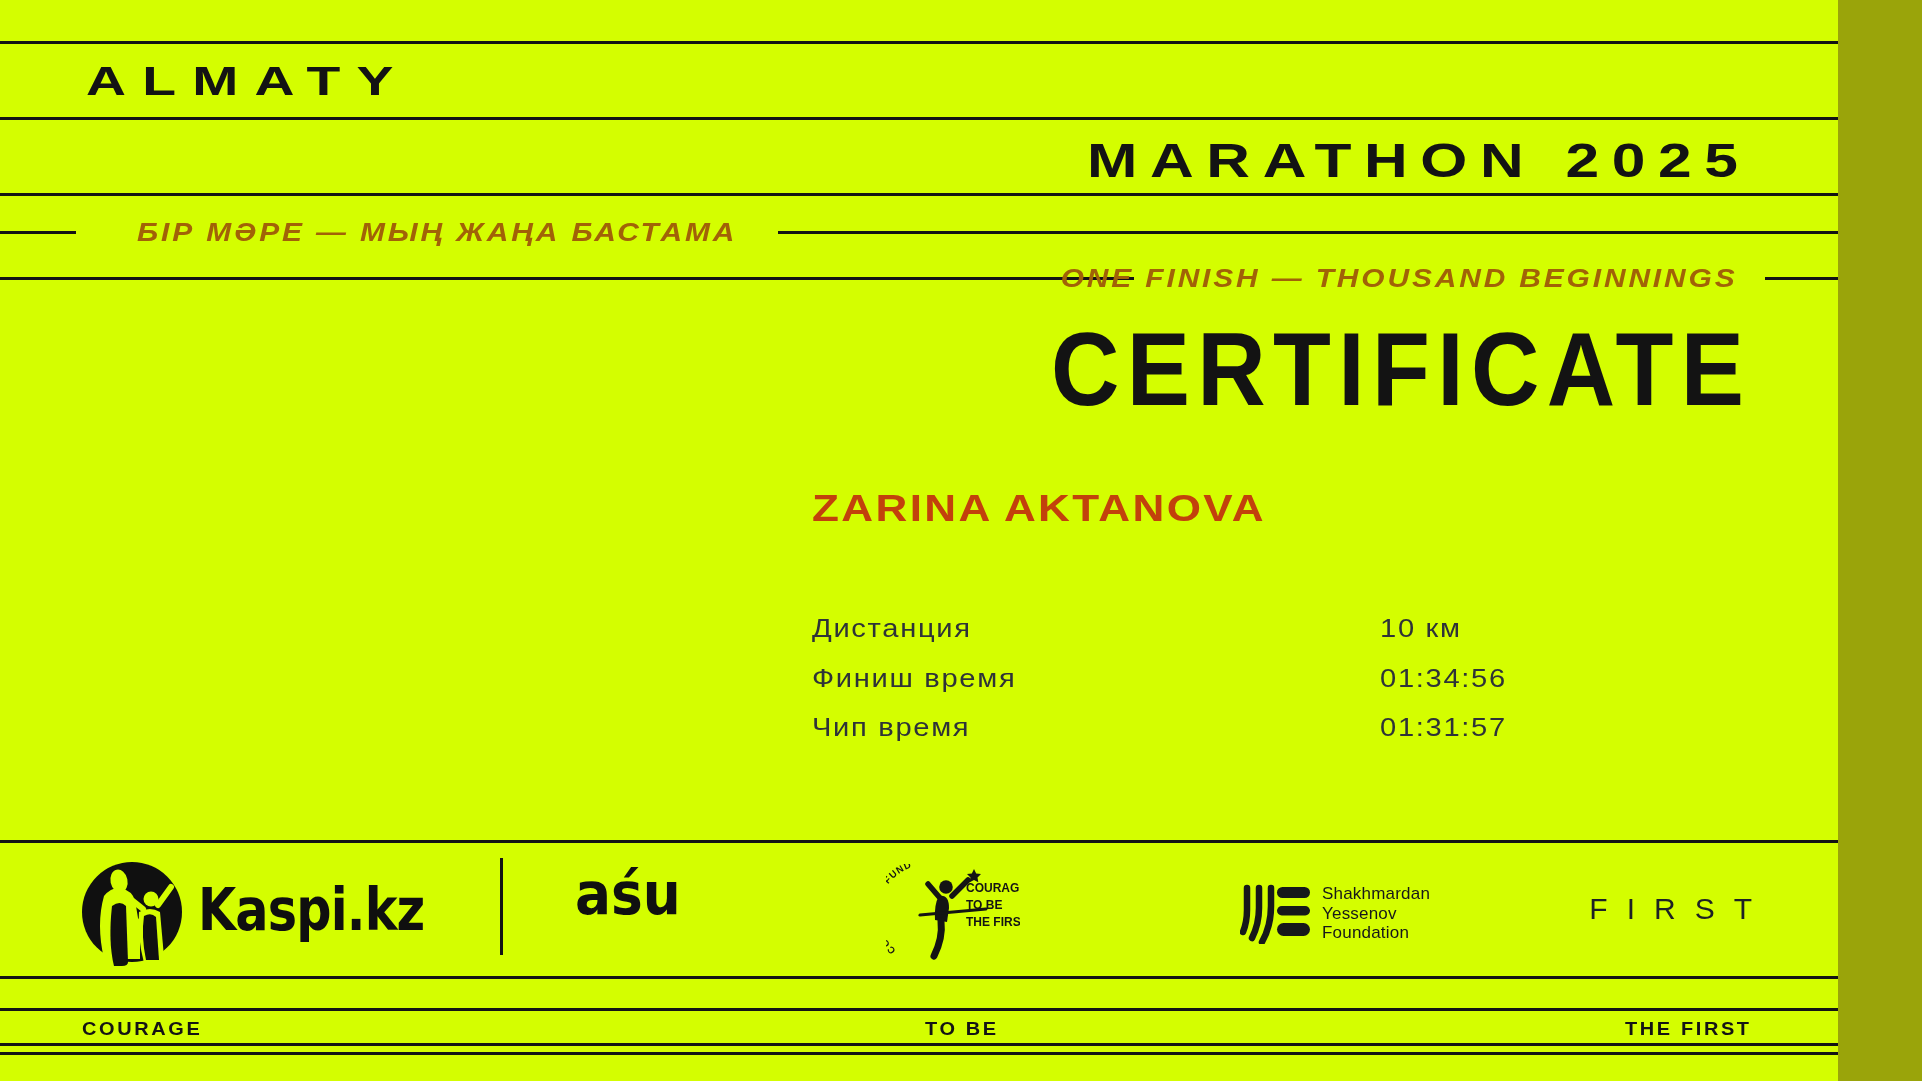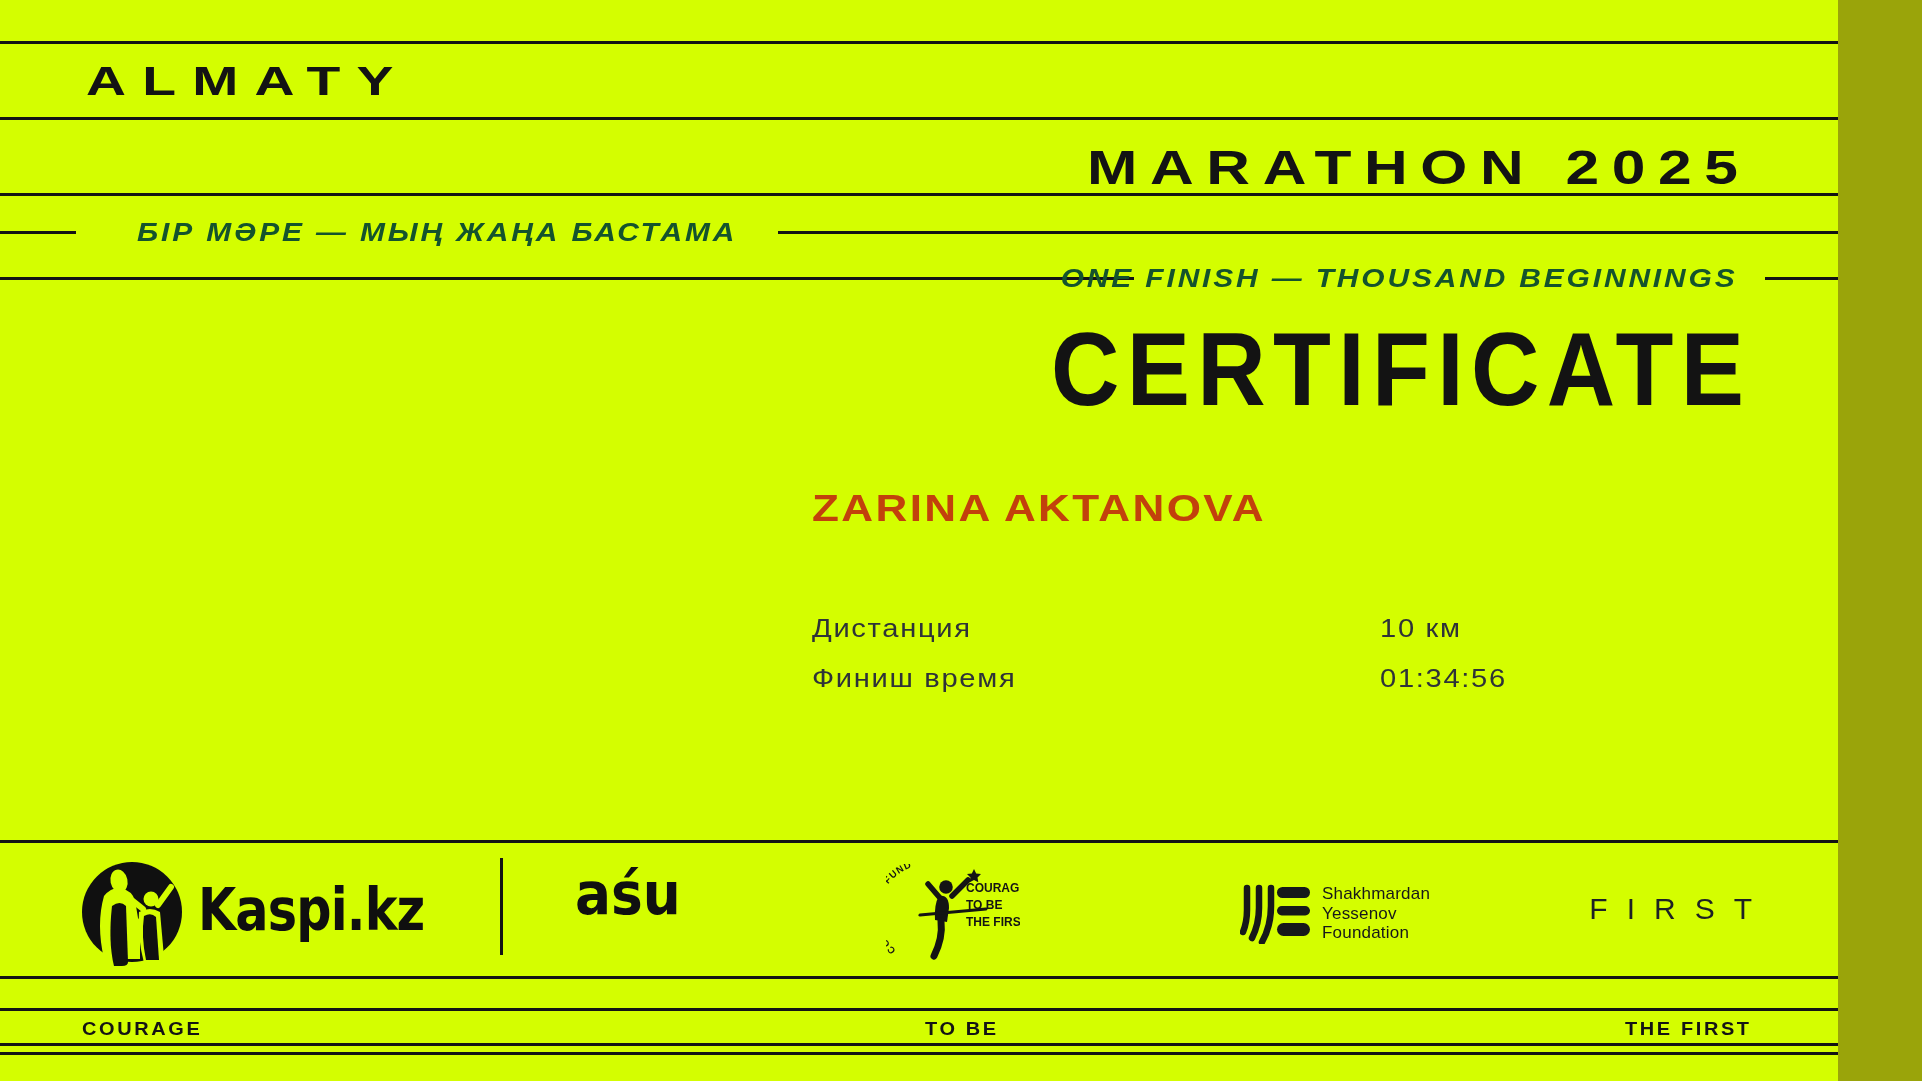--- a/index.html
+++ b/index.html
@@ -5,21 +5,21 @@
   html,body{margin:0;padding:0;background:#9aa40a;}
   .page{
     position:relative; width:1838px; height:1081px; overflow:hidden;
     background:#d4fe00; font-family:"Liberation Sans","DejaVu Sans",sans-serif;
     color:#141414;
   }
   .hline{position:absolute; height:3px; background:#141414;}
   .vline{position:absolute; width:3px; background:#141414;}
   .stretch{display:inline-block; transform-origin:left center; white-space:nowrap;}
   .big-head{font-weight:700; line-height:1; color:#131313;}
-  .slogan{font-style:italic; font-weight:600; font-size:26px; line-height:26px; letter-spacing:2.5px; color:#14532d; position:absolute; white-space:nowrap;}
+  .slogan{font-style:italic; font-weight:600; font-size:26px; line-height:26px; letter-spacing:2.5px; color:#a16207; position:absolute; white-space:nowrap;}
   .cert-title{position:absolute; font-size:103px; line-height:103px; font-weight:700; letter-spacing:8px; color:#131313; white-space:nowrap;}
   .name{position:absolute; font-size:37px; line-height:37px; font-weight:800; letter-spacing:2px; color:#c2410c; white-space:nowrap;}
   .results{position:absolute; left:812px; top:604px; width:900px;}
   .res-row{position:relative; height:49.5px; line-height:49.5px; font-size:26px; letter-spacing:1.5px; color:#2e3338;}
   .res-label{display:inline-block; transform:scaleX(1.12); transform-origin:left center; white-space:nowrap;}
   .res-value{position:absolute; left:568px; top:0; display:inline-block; transform:scaleX(1.12); transform-origin:left center; white-space:nowrap;}
   .kaspi-word{position:absolute; left:198px; top:881px; font-size:58px; line-height:58px; font-weight:800; letter-spacing:-1px; color:#0f0f0f; transform:scaleX(.85); transform-origin:left center; font-family:"DejaVu Sans","Liberation Sans",sans-serif;}
   .asu-word{position:absolute; left:575px; top:865px; font-size:58px; line-height:58px; font-weight:700; color:#101010; transform:scaleX(.92); transform-origin:left center; font-family:"DejaVu Sans",sans-serif;}
   .yf-text{position:absolute; left:1322px; top:884px; font-size:17px; line-height:19.5px; font-weight:500; color:#16181a; letter-spacing:.2px;}
   .krida{position:absolute; right:86px; top:894px; font-size:30px; line-height:30px; font-weight:300; letter-spacing:19px; margin-right:-19px; color:#1d2125; white-space:nowrap;}
@@ -32,21 +32,21 @@
 <div class="page">
 
   <div class="hline" style="left:0; right:0; top:41px;"></div>
 
   <div style="position:absolute; left:86px; top:61px; font-size:41px;" class="big-head">
     <span class="stretch" style="transform:scaleX(1.35); letter-spacing:12px; font-weight:800;">ALMATY</span>
   </div>
 
   <div class="hline" style="left:0; right:0; top:117px;"></div>
 
-  <div style="position:absolute; right:87px; top:144px; font-size:48px;" class="big-head">
+  <div style="position:absolute; right:87px; top:137px; font-size:48px;" class="big-head">
     <span class="stretch" style="transform:scaleX(1.26); transform-origin:right center; letter-spacing:10px; font-weight:800;">MARATHON 2025</span>
   </div>
 
   <div class="hline" style="left:0; right:0; top:193px;"></div>
 
   <div class="hline" style="left:0; width:76px; top:231px;"></div>
   <div class="slogan" style="left:137px; top:219px;">
     <span class="stretch" style="transform:scaleX(1.15);">БІР МӘРЕ — МЫҢ ЖАҢА БАСТАМА</span>
   </div>
   <div class="hline" style="left:778px; right:0; top:231px;"></div>
@@ -66,20 +66,24 @@
   </div>
 
   <div class="results">
     <div class="res-row">
       <span class="res-label">Дистанция</span>
       <span class="res-value">10 км</span>
     </div>
     <div class="res-row">
       <span class="res-label">Финиш время</span>
       <span class="res-value">01:34:56</span>
+    </div>
+    <div class="res-row">
+      <span class="res-label">Чип время</span>
+      <span class="res-value">01:31:57</span>
     </div>
   </div>
 
   <div class="hline" style="left:0; right:0; top:840px;"></div>
 
   <svg style="position:absolute; left:82px; top:862px;" width="100" height="106" viewBox="0 0 100 106">
     <circle cx="50" cy="50" r="50" fill="#101010"></circle>
     <g fill="#d4fe00">
       <ellipse cx="37" cy="19" rx="8.5" ry="11.5" transform="rotate(-12 37 19)"></ellipse>
       <path d="M22,34 Q32,22 44,28 Q53,32 54,44 L56,56 Q60,60 58,66 L58,97 L22,97 Q14,62 22,34 Z"></path>

